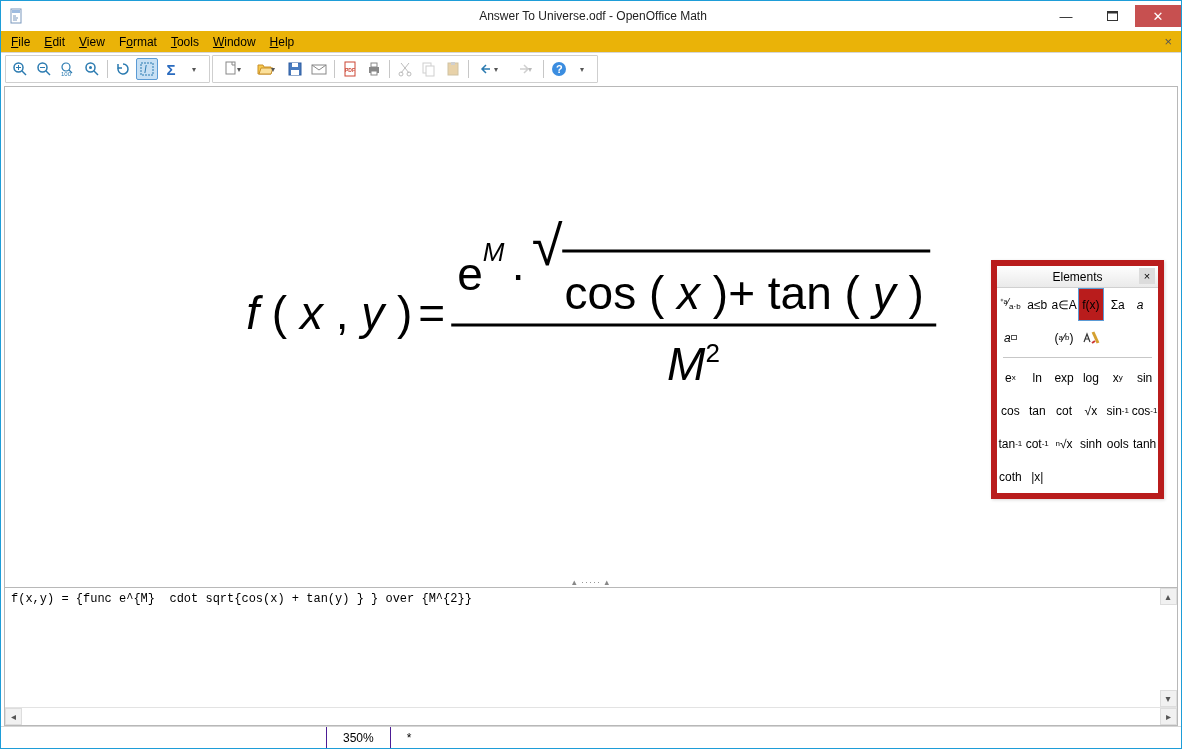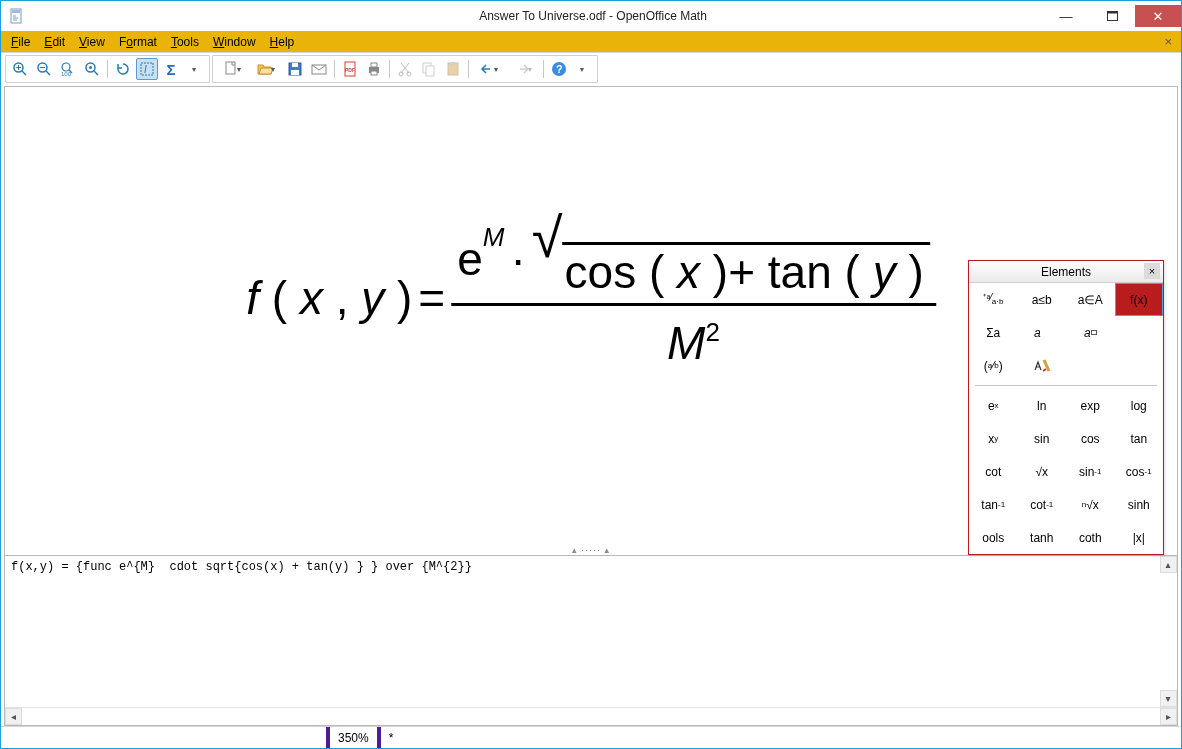--- a/index.html
+++ b/index.html
@@ -31,55 +31,55 @@
 .dd-arrow{font-size:8px;color:#555;margin-left:-2px;}
 
 
 .ico{width:16px;height:16px;}
 
 
 .main-area{flex:1;position:relative;display:flex;flex-direction:column;border:1px solid #b8b8b8;margin:0 3px;}
 .formula-pane{flex:1;position:relative;background:#fff;overflow:hidden;}
 .splitter{height:10px;display:flex;align-items:center;justify-content:center;}
 .splitter .grip{font-size:9px;color:#888;letter-spacing:1px;}
-.code-pane{height:170px;border-top:1px solid #b8b8b8;position:relative;display:flex;flex-direction:column;}
+.code-pane{height:138px;border-top:1px solid #b8b8b8;position:relative;display:flex;flex-direction:column;}
 .code-text{flex:1;padding:4px 6px;font-family:"Courier New",monospace;font-size:12px;overflow:auto;white-space:pre;}
 .code-scroll-v{position:absolute;right:0;top:0;bottom:18px;width:18px;border-left:0px solid #ccc;display:flex;flex-direction:column;justify-content:space-between;align-items:center;}
 .code-scroll-h{height:18px;border-top:1px solid #e3e3e3;display:flex;align-items:center;justify-content:space-between;}
 .sbtn{width:17px;height:17px;display:flex;align-items:center;justify-content:center;font-size:10px;color:#555;background:#f1f1f1;border:1px solid #ddd;cursor:pointer;}
 
 
 .formula{position:absolute;left:50%;top:46%;transform:translate(-50%,-50%);font-family:"Times New Roman",serif;display:flex;align-items:center;}
 .formula .lhs{font-size:46px;font-style:italic;white-space:nowrap;}
 .formula .eq{font-size:46px;margin:0 6px;}
 .frac{display:inline-flex;flex-direction:column;align-items:center;}
 .frac .num{padding:2px 6px;white-space:nowrap;font-size:46px;display:flex;align-items:center;}
 .frac .den{padding:10px 6px;font-size:46px;font-style:italic;}
 .frac .bar{width:100%;height:3px;background:#000;}
 .supM{font-size:26px;display:inline-block;transform:translateY(-22px);font-style:italic;}
 .sup2{font-size:26px;display:inline-block;transform:translateY(-18px);}
 .sqrt-wrap{display:inline-flex;align-items:flex-start;}
 .sqrt-sym{font-size:56px;line-height:40px;}
-.sqrt-body{border-top:3px solid #000;padding:0 6px 2px 2px;white-space:nowrap;margin-top:24px;}
-
-
-.elements-panel{position:absolute;right:18px;top:260px;width:196px;background:#fff;border:1px solid #b91c1c;box-shadow:1px 1px 3px rgba(0,0,0,0.15);font-size:12px;}
+.sqrt-body{border-top:3px solid #000;padding:13px 6px 2px 2px;white-space:nowrap;margin-top:24px;}
+
+
+.elements-panel{position:absolute;right:18px;top:260px;width:173px;background:#fff;border:6px solid #b91c1c;box-shadow:1px 1px 3px rgba(0,0,0,0.15);font-size:12px;}
 .elements-panel .ep-title{height:22px;background:linear-gradient(#fefefe,#eaeaea);border-bottom:1px solid #d0d0d0;display:flex;align-items:center;justify-content:center;position:relative;}
 .elements-panel .ep-title .ep-close{position:absolute;right:3px;top:2px;width:16px;height:16px;background:#dcdcdc;display:flex;align-items:center;justify-content:center;font-size:11px;cursor:pointer;}
-.ep-grid{display:grid;grid-template-columns:repeat(4,1fr);}
+.ep-grid{display:grid;grid-template-columns:repeat(6,1fr);}
 .ep-cell{height:33px;display:flex;align-items:center;justify-content:center;cursor:pointer;font-family:"Segoe UI",sans-serif;font-size:12px;}
 .ep-cell.active{background:#b91c1c;border:1px solid #5b9bd5;}
 .ep-cell.spacer{cursor:default;}
 .ep-divider{grid-column:1/-1;height:1px;background:#c7c7c7;margin:3px 6px;}
 .ep-cell sup{font-size:8px;}
 .ep-cell sub{font-size:8px;}
 
 
 .statusbar{height:22px;background:#fff;border-top:1px solid #d6d6d6;display:flex;align-items:center;font-size:12px;}
-.statusbar .cell{border-left:4px solid #4c1d95;height:100%;display:flex;align-items:center;padding:0 8px;}
+.statusbar .cell{border-left:1px solid #4c1d95;height:100%;display:flex;align-items:center;padding:0 16px;}
 .statusbar .spacer{width:325px;}
 </style>
 </head>
 <body>
 
 <div class="titlebar">
   <svg class="doc-icon" viewBox="0 0 16 16">
       <rect x="2" y="1" width="10" height="14" fill="#fff" stroke="#7a98bd"></rect>
       <rect x="3" y="2" width="8" height="3" fill="#9fbce0"></rect>
       <path d="M4 8h3M4 10h5M4 12h4" stroke="#7a98bd"></path>

